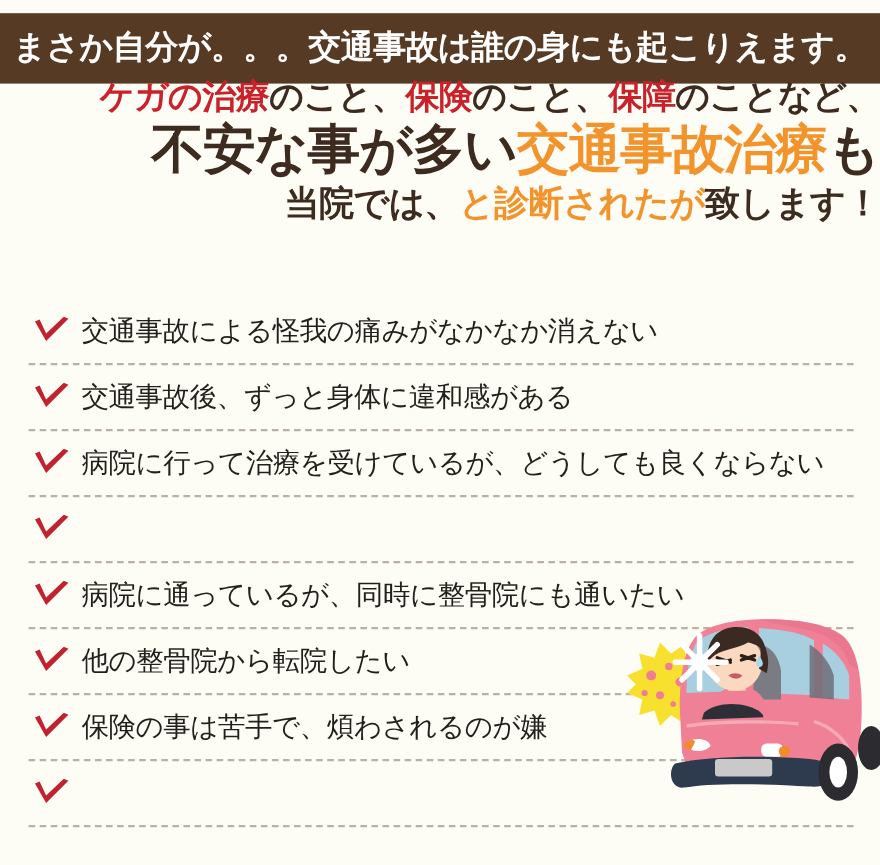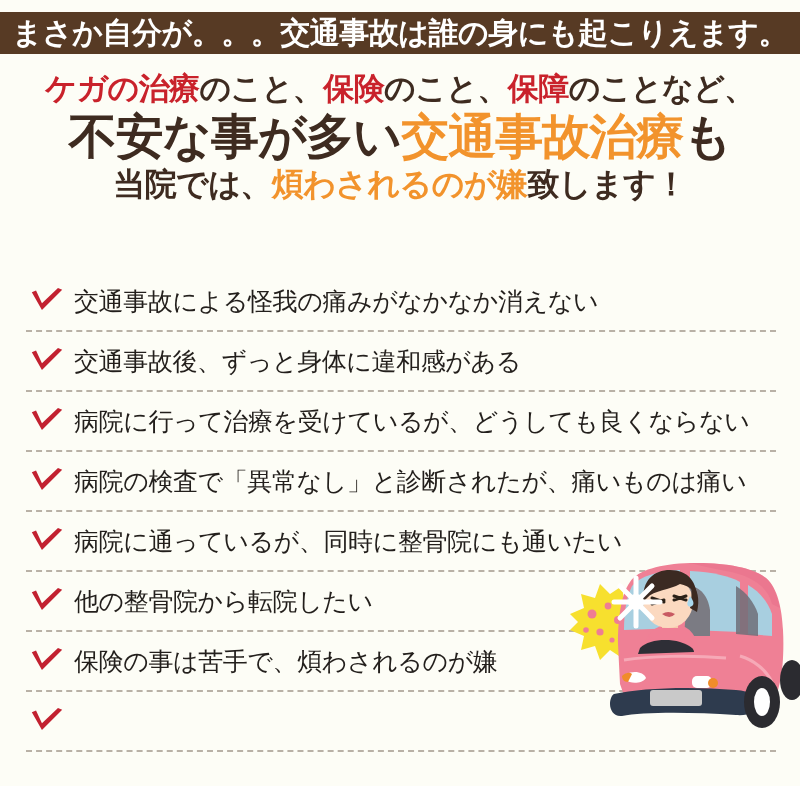--- a/index.html
+++ b/index.html
@@ -6,34 +6,34 @@
   body{
     width:800px;height:786px;
     background:#fdfdf6;
     font-family:"Liberation Sans","DejaVu Sans",sans-serif;
     overflow:hidden;position:relative;
   }
   #page{position:relative;width:800px;height:786px;background:#fdfdf6;overflow:hidden;}
 
   
   .banner{
-    position:absolute;left:0;top:12px;width:800px;height:42px;
+    position:absolute;left:0;top:12px;width:800px;height:64px;
     background:#573a24;
     display:flex;align-items:center;justify-content:center;
   }
   .banner-text{
     color:#ffffff;font-size:30px;font-weight:bold;letter-spacing:-0.5px;
     white-space:nowrap;line-height:1;
     font-family:"DejaVu Sans","Liberation Sans",sans-serif;
   }
 
   
   .headline{
     position:absolute;left:0;top:72px;width:800px;
-    text-align:center;
+    text-align:right;
   }
   .hl-line{white-space:nowrap;line-height:1.06;font-weight:bold;
     font-family:"DejaVu Sans","Liberation Sans",sans-serif;}
   .hl1{font-size:31px;letter-spacing:-0.6px;margin-bottom:6px;}
   .hl2{font-size:48px;letter-spacing:-1px;margin-bottom:6px;}
   .hl3{font-size:32px;letter-spacing:-0.6px;}
   .c-red{color:#c9222b;}
   .c-brown{color:#3e2b20;}
   .c-orange{color:#f2932c;}
 
@@ -78,21 +78,21 @@
 
     <div class="hl-line hl1">
       <span class="c-red">ケガの治療</span><span class="c-brown">のこと、</span><span class="c-red">保険</span><span class="c-brown">のこと、</span><span class="c-red">保障</span><span class="c-brown">のことなど、</span>
     </div>
 
     <div class="hl-line hl2">
       <span class="c-brown">不安な事が多い</span><span class="c-orange">交通事故治療</span><span class="c-brown">も</span>
     </div>
 
     <div class="hl-line hl3">
-      <span class="c-brown">当院では、</span><span class="c-orange">煩わされるのが嫌</span><span class="c-brown">致します！</span>
+      <span class="c-brown">当院では、</span><span class="c-orange">と診断されたが</span><span class="c-brown">致します！</span>
     </div>
 
   </div>
 
   <div class="list">
 
     <div class="row">
       <span class="check">
         <svg viewBox="0 0 40 32" width="34" height="27" aria-hidden="true">
           <path d="M2 5 L14 26 L38 2 L33 0 L14 18 L7 3 Z" fill="#c22130"></path>
@@ -118,21 +118,20 @@
       </span>
       <span class="row-text">病院に行って治療を受けているが、どうしても良くならない</span>
     </div>
 
     <div class="row">
       <span class="check">
         <svg viewBox="0 0 40 32" width="34" height="27" aria-hidden="true">
           <path d="M2 5 L14 26 L38 2 L33 0 L14 18 L7 3 Z" fill="#c22130"></path>
         </svg>
       </span>
-      <span class="row-text">病院の検査で「異常なし」と診断されたが、痛いものは痛い</span>
     </div>
 
     <div class="row">
       <span class="check">
         <svg viewBox="0 0 40 32" width="34" height="27" aria-hidden="true">
           <path d="M2 5 L14 26 L38 2 L33 0 L14 18 L7 3 Z" fill="#c22130"></path>
         </svg>
       </span>
       <span class="row-text">病院に通っているが、同時に整骨院にも通いたい</span>
     </div>

